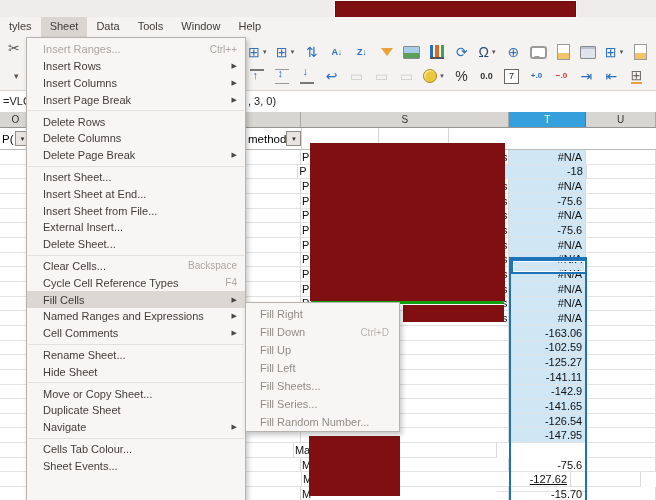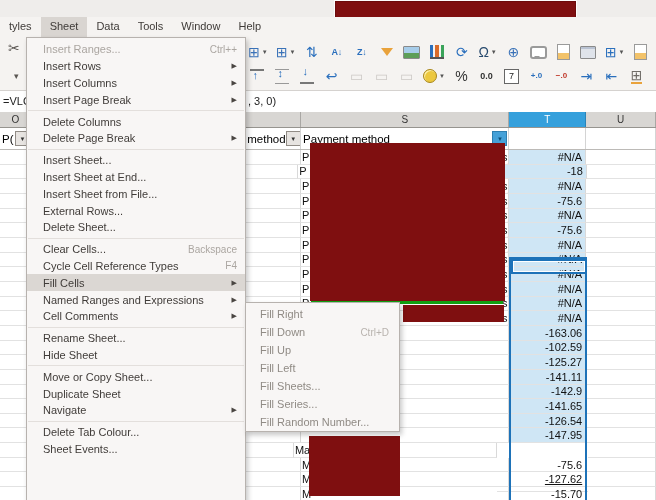--- a/index.html
+++ b/index.html
@@ -223,24 +223,20 @@
     <div class="filterrow" id="filterrow">
         <div class="fcell" style="width: 32px;">
           <span>P(</span>
           <span class="fbtn">▼</span>
         </div>
         <div class="fcell" style="width: 214px;"></div>
         <div class="fcell" style="width: 56px;">
           <span>method</span>
           <span class="fbtn">▼</span>
         </div>
-        <div class="fcell" style="width: 209px;">
-          <span>Payment method</span>
-          <span class="fbtn activefilter">▼</span>
-        </div>
         <div class="fcell" style="width: 77px;"></div>
         <div class="fcell" style="width: 70px;"></div>
       </div>
     <div id="rows">
         <div class="drow">
           <div class="dcell" style="width: 32px;"></div>
           <div class="dcell" style="width: 214px;"></div>
           <div class="dcell" style="width: 56px;"></div>
           <div class="dcell scell" style="width: 209px;">
             <span>P</span>
@@ -470,21 +466,21 @@
           <div class="dcell num" style="width: 77px;">-75.6</div>
           <div class="dcell" style="width: 70px;"></div>
         </div>
         <div class="drow">
           <div class="dcell" style="width: 32px;"></div>
           <div class="dcell" style="width: 214px;"></div>
           <div class="dcell" style="width: 56px;"></div>
           <div class="dcell scell" style="width: 209px;">
             <span>M</span>
           </div>
-          <div class="dcell num" style="width: 77px; text-decoration: underline;">-127.62</div>
+          <div class="dcell num" style="width: 60px; text-decoration: underline;">-127.62</div>
           <div class="dcell" style="width: 70px;"></div>
         </div>
         <div class="drow">
           <div class="dcell" style="width: 32px;"></div>
           <div class="dcell" style="width: 214px;"></div>
           <div class="dcell" style="width: 56px;"></div>
           <div class="dcell scell" style="width: 209px;">
             <span>M</span>
           </div>
           <div class="dcell num" style="width: 77px;">-15.70</div>
@@ -514,38 +510,41 @@
       <div class="menuitem">
         <span>Insert Columns</span>
         <span class="arr" style="margin-left: auto;">▶</span>
       </div>
       <div class="menuitem">
         <span>Insert Page Break</span>
         <span class="arr" style="margin-left: auto;">▶</span>
       </div>
       <div class="msep"></div>
       <div class="menuitem">
+        <span>Delete Rows</span>
+      </div>
+      <div class="menuitem">
         <span>Delete Columns</span>
       </div>
       <div class="menuitem">
         <span>Delete Page Break</span>
         <span class="arr" style="margin-left: auto;">▶</span>
       </div>
       <div class="msep"></div>
       <div class="menuitem">
         <span>Insert Sheet...</span>
       </div>
       <div class="menuitem">
         <span>Insert Sheet at End...</span>
       </div>
       <div class="menuitem">
         <span>Insert Sheet from File...</span>
       </div>
       <div class="menuitem">
-        <span>External Rows...</span>
+        <span>External Insert...</span>
       </div>
       <div class="menuitem">
         <span>Delete Sheet...</span>
       </div>
       <div class="msep"></div>
       <div class="menuitem">
         <span>Clear Cells...</span>
         <span class="sc">Backspace</span>
       </div>
       <div class="menuitem">
@@ -577,21 +576,21 @@
       </div>
       <div class="menuitem">
         <span>Duplicate Sheet</span>
       </div>
       <div class="menuitem">
         <span>Navigate</span>
         <span class="arr" style="margin-left: auto;">▶</span>
       </div>
       <div class="msep"></div>
       <div class="menuitem">
-        <span>Delete Tab Colour...</span>
+        <span>Cells Tab Colour...</span>
       </div>
       <div class="menuitem">
         <span>Sheet Events...</span>
       </div>
     </div>
 
   <div class="submenupanel" id="fillmenu">
       <div class="subitem">
         <span>Fill Right</span>
       </div>

